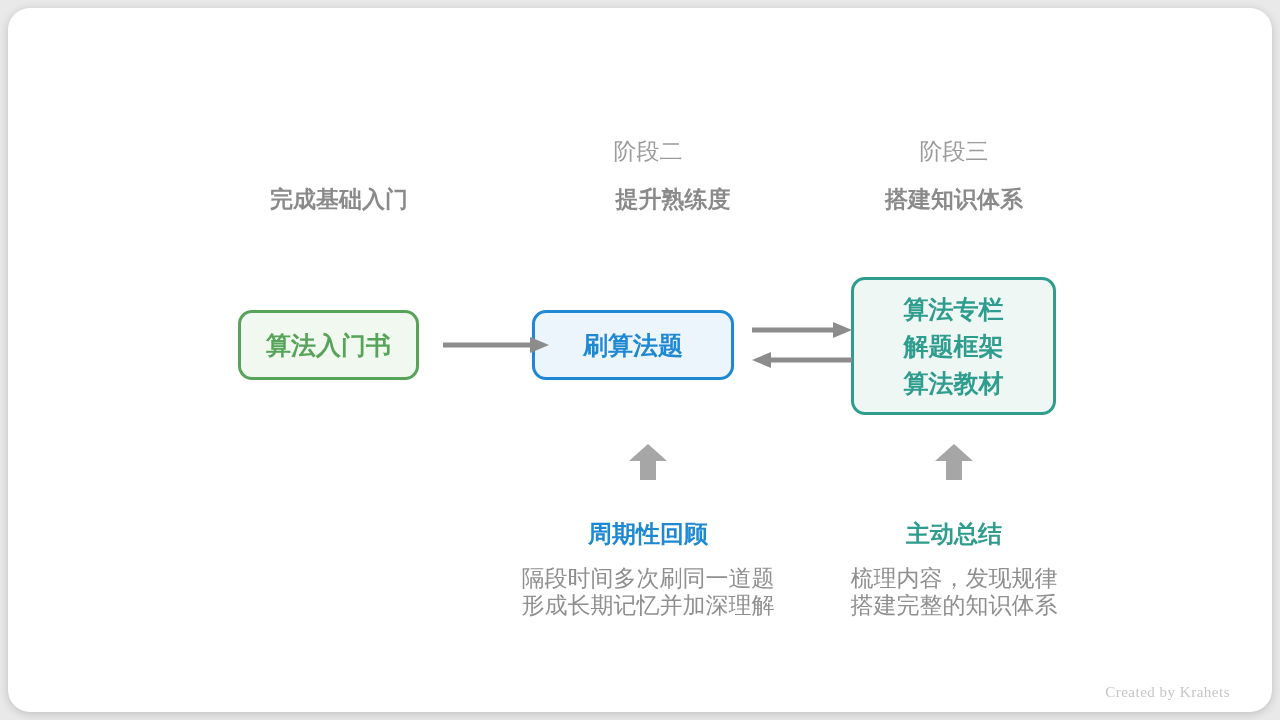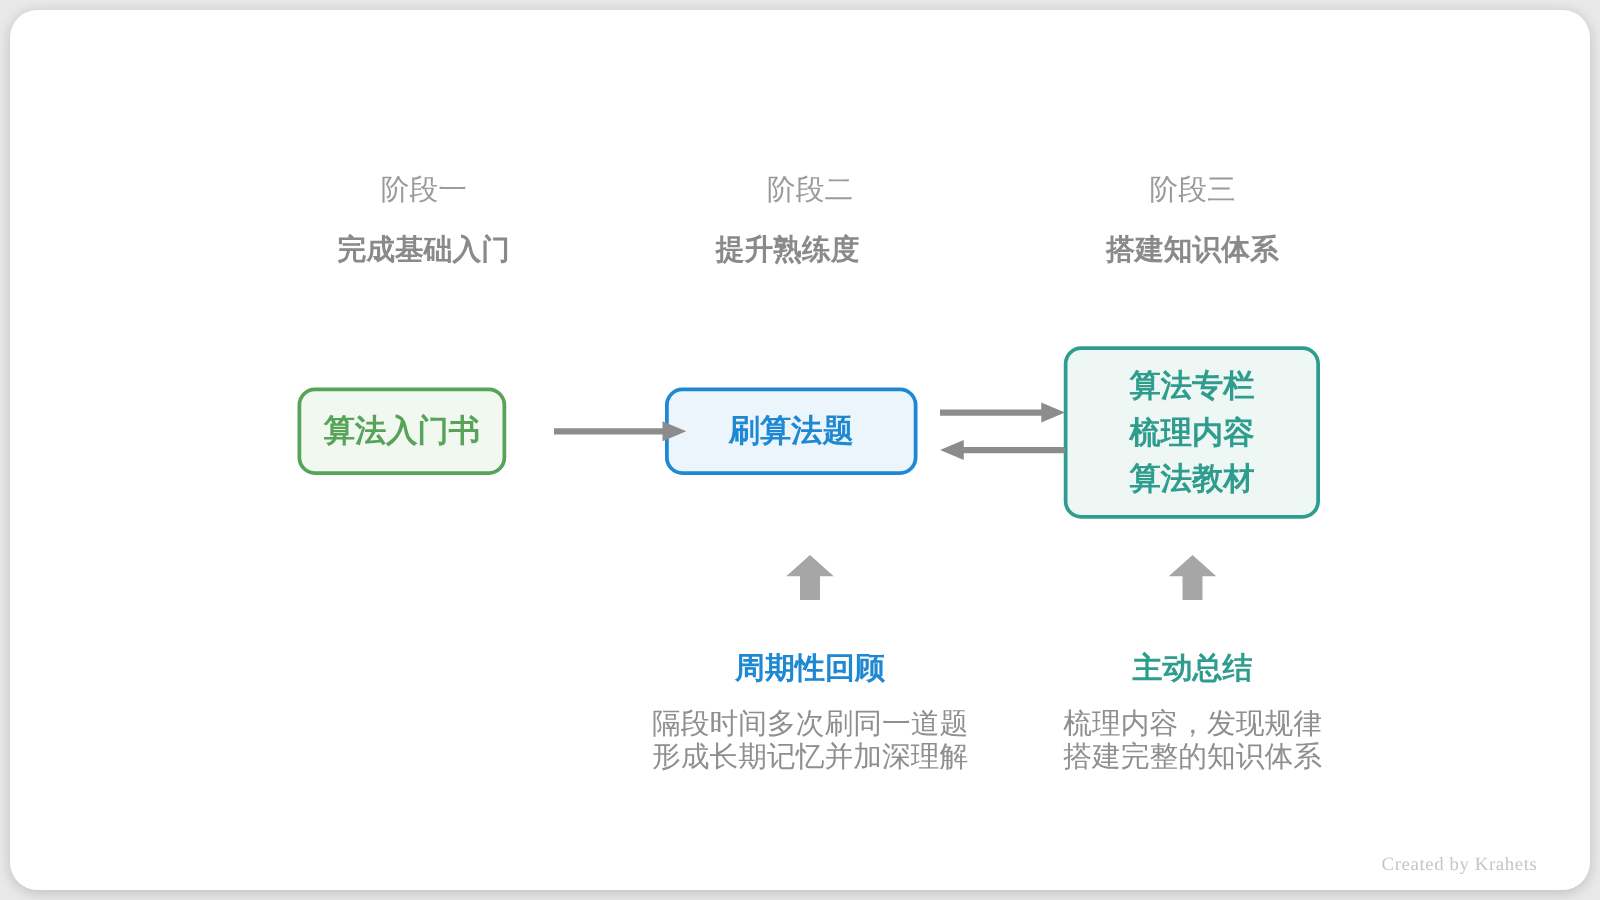--- a/index.html
+++ b/index.html
@@ -21,21 +21,21 @@
   .stage-label { width: 300px; top: 128px; font-size: 23px; color: var(--stage_label_gray); }
   .stage-subtitle { width: 300px; top: 176px; font-size: 23px; font-weight: bold; color: var(--subtitle_gray); }
 
   
   .node {
     border: 3px solid; border-radius: 14px;
     display: flex; flex-direction: column; align-items: center; justify-content: center;
     font-weight: bold; font-size: 25px; line-height: 37px;
     box-sizing: border-box;
   }
-  .node-green { left: 230px; top: 302px; width: 167px; height: 70px;
+  .node-green { left: 230px; top: 302px; width: 181px; height: 70px;
     color: var(--green); border-color: var(--green); background: #f1f8f0; text-align: right; }
   .node-blue { left: 524px; top: 302px; width: 202px; height: 70px;
     color: var(--blue); border-color: var(--blue); background: #edf5fc; }
   .node-teal { left: 843px; top: 269px; width: 205px; height: 138px;
     color: var(--teal); border-color: var(--teal); background: #eff7f4; }
 
   
   .h-arrow { color: var(--arrow_gray); }
   .block-arrow { color: var(--block_arrow_gray); }
 
@@ -50,40 +50,39 @@
     font-family: Liberation Serif, serif;
     font-size: 15px; color: var(--credit_gray);
     letter-spacing: 0.5px;
   }
 </style>
 </head>
 <body>
 
 <div class="card">
 
-  <div class="abs centered stage-label" style="left:181px">阶段一</div>
   <div class="abs centered stage-subtitle" style="left:181px">完成基础入门</div>
 
   <div class="abs centered stage-label" style="left:490px">阶段二</div>
-  <div class="abs centered stage-subtitle" style="left:472px">提升熟练度</div>
+  <div class="abs centered stage-subtitle" style="left:515px">提升熟练度</div>
 
   <div class="abs centered stage-label" style="left:796px">阶段三</div>
   <div class="abs centered stage-subtitle" style="left:796px">搭建知识体系</div>
 
   <div class="abs node node-green">
     <span>算法入门书</span>
   </div>
 
   <div class="abs node node-blue">
     <span>刷算法题</span>
   </div>
 
   <div class="abs node node-teal">
     <span>算法专栏</span>
-    <span>梳理内容</span>
+    <span>解题框架</span>
     <span>算法教材</span>
   </div>
 
   <svg class="abs h-arrow" style="left:435px; top:327px" width="106" height="20" viewBox="0 0 106 20">
     <line x1="0" y1="10" x2="88" y2="10" stroke="currentColor" stroke-width="5"></line>
     <polygon points="87,2 106,10 87,18" fill="currentColor"></polygon>
   </svg>
 
   <svg class="abs h-arrow" style="left:744px; top:312px" width="100" height="20" viewBox="0 0 100 20">
     <line x1="0" y1="10" x2="82" y2="10" stroke="currentColor" stroke-width="5"></line>

